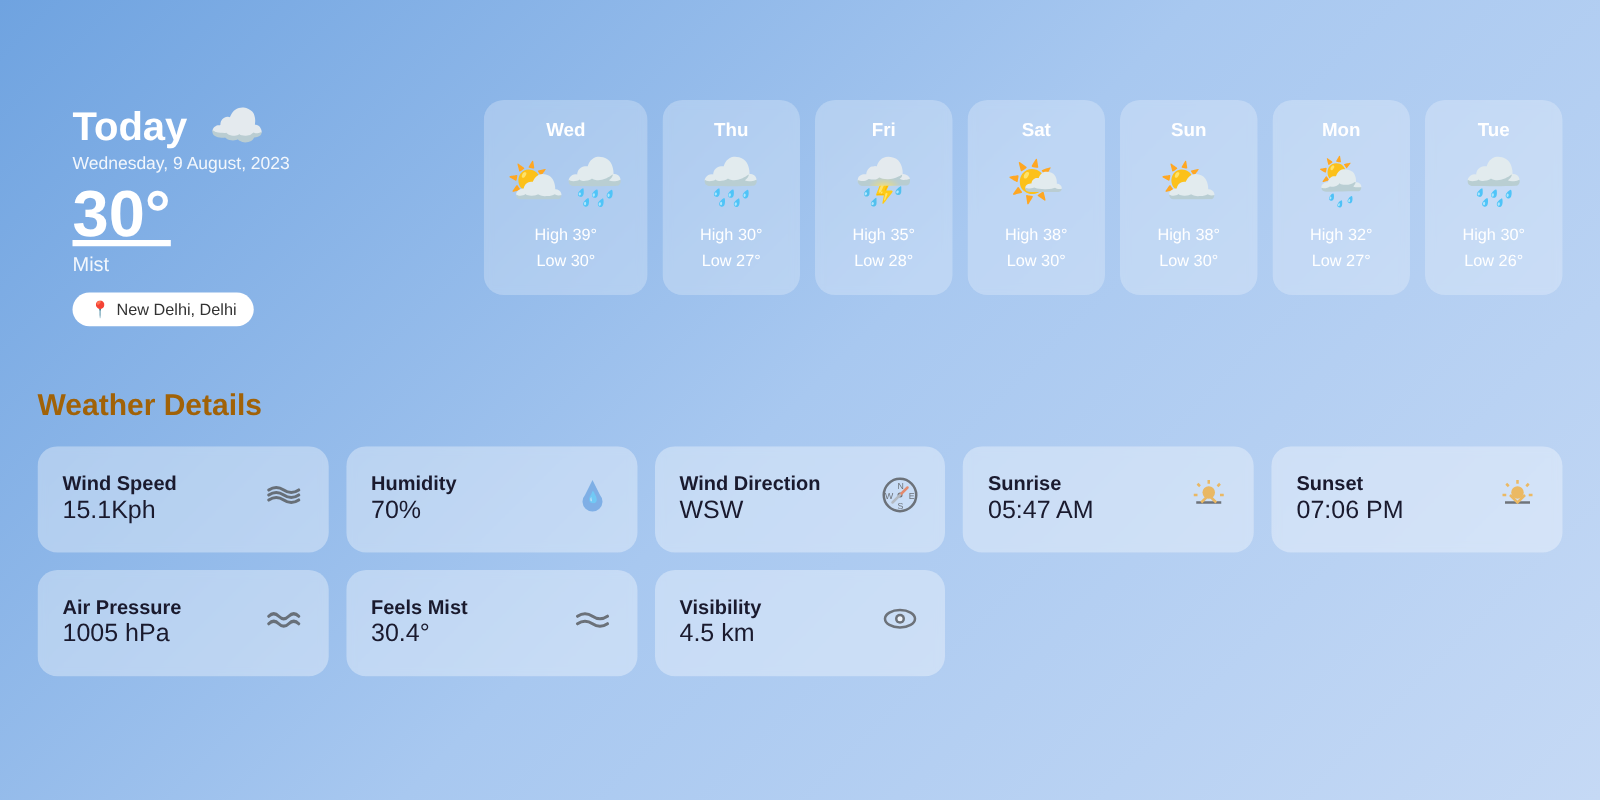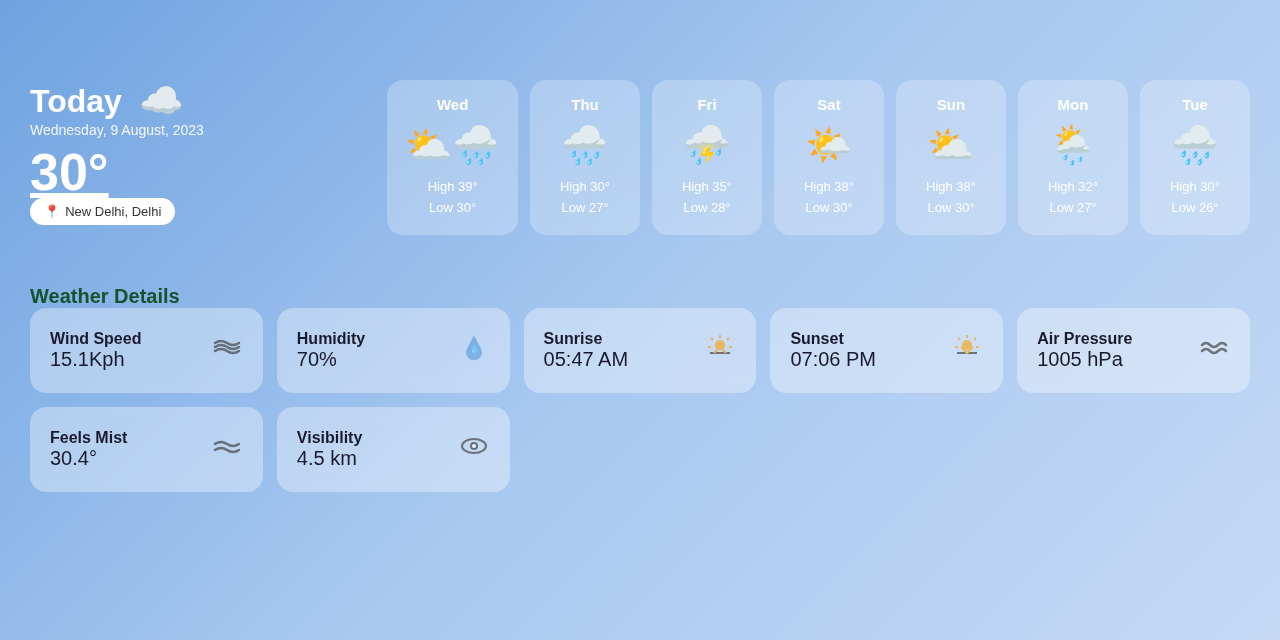--- a/index.html
+++ b/index.html
@@ -14,20 +14,21 @@
       padding: 80px 30px 30px 30px;
     }
     .top-section {
       display: flex;
       align-items: flex-start;
       gap: 40px;
     }
     .current-weather {
       color: white;
       min-width: 200px;
+      margin-left: 28px;
     }
     .current-weather .today-label {
       font-size: 32px;
       font-weight: 600;
     }
     .current-weather .date {
       font-size: 14px;
       opacity: 0.9;
       margin-bottom: 8px;
     }
@@ -79,23 +80,24 @@
       display: block;
     }
     .forecast-card .high-low {
       font-size: 13px;
       line-height: 1.6;
     }
     .weather-details-section {
       margin-top: 50px;
     }
     .section-title {
-      color: #14532d;
-      font-size: 20px;
+      color: #a16207;
+      font-size: 24px;
       font-weight: 600;
+      margin-bottom: 18px;
     }
     .details-grid {
       display: grid;
       grid-template-columns: repeat(5, 1fr);
       gap: 14px;
     }
     .detail-card {
       background: rgba(255,255,255,0.35);
       border-radius: 16px;
       padding: 22px 20px;
@@ -136,20 +138,21 @@
 <div class="container">
   <div class="top-section">
 
     <div class="current-weather">
       <div class="today-header">
         <span class="today-label">Today</span>
         <span class="mist-icon">☁️</span>
       </div>
       <div class="date">Wednesday, 9 August, 2023</div>
       <div class="temp">30°</div>
+      <div class="condition">Mist</div>
       <div class="location-badge">
         <span>📍</span>
         <span>New Delhi, Delhi</span>
       </div>
     </div>
 
     <div class="forecast-strip" id="forecast-strip">
     <div class="forecast-card">
     <div class="day-name">Wed</div>
     <span class="weather-icon">⛅🌧️</span>
@@ -217,20 +220,36 @@
             </svg></div>
   </div>
         <div class="detail-card">
     <div class="detail-text">
       <div class="detail-label">Humidity</div>
       <div class="detail-value">70%</div>
     </div>
     <div class="detail-icon"><svg width="32" height="32" viewBox="0 0 32 32">
               <path d="M16 4 L10 16 A8 8 0 1 0 22 16 Z" fill="#4a90d9" opacity="0.8"></path>
               <text x="11" y="21" font-size="9" fill="white" font-weight="bold">💧</text>
+            </svg></div>
+  </div>
+        <div class="detail-card">
+    <div class="detail-text">
+      <div class="detail-label">Wind Direction</div>
+      <div class="detail-value">WSW</div>
+    </div>
+    <div class="detail-icon"><svg width="32" height="32" viewBox="0 0 32 32">
+              <circle cx="16" cy="16" r="13" stroke="#444" stroke-width="2" fill="none"></circle>
+              <text x="14" y="11" font-size="7" fill="#444">N</text>
+              <text x="14" y="27" font-size="7" fill="#444">S</text>
+              <text x="4" y="19" font-size="7" fill="#444">W</text>
+              <text x="23" y="19" font-size="7" fill="#444">E</text>
+              <circle cx="16" cy="16" r="2" fill="#444"></circle>
+              <line x1="16" y1="16" x2="22" y2="10" stroke="#e63" stroke-width="2" stroke-linecap="round"></line>
+              <line x1="16" y1="16" x2="10" y2="22" stroke="#aaa" stroke-width="2" stroke-linecap="round"></line>
             </svg></div>
   </div>
         <div class="detail-card">
     <div class="detail-text">
       <div class="detail-label">Sunrise</div>
       <div class="detail-value">05:47 AM</div>
     </div>
     <div class="detail-icon"><svg width="32" height="32" viewBox="0 0 32 32">
               <circle cx="16" cy="14" r="5" fill="#f5a623"></circle>
               <line x1="16" y1="4" x2="16" y2="7" stroke="#f5a623" stroke-width="2"></line>

